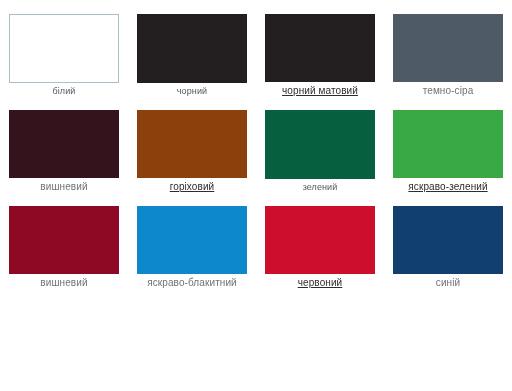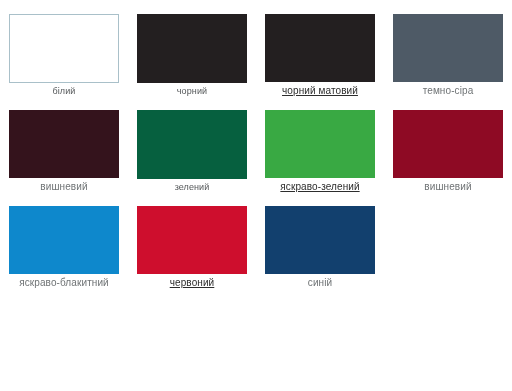--- a/index.html
+++ b/index.html
@@ -95,20 +95,24 @@
     </div>
     <div class="swatch-cell">
       <div class="swatch-chip" style="background-color: rgb(78, 90, 102);"></div>
       <div class="swatch-label label-sm">темно-сіра</div>
     </div>
     <div class="swatch-cell">
       <div class="swatch-chip" style="background-color: rgb(52, 19, 28);"></div>
       <div class="swatch-label label-sm">вишневий</div>
     </div>
     <div class="swatch-cell">
+      <div class="swatch-chip" style="background-color: rgb(140, 64, 12);"></div>
+      <div class="swatch-label label-lg">горіховий</div>
+    </div>
+    <div class="swatch-cell">
       <div class="swatch-chip" style="background-color: rgb(6, 96, 63);"></div>
       <div class="swatch-label label-md">зелений</div>
     </div>
     <div class="swatch-cell">
       <div class="swatch-chip" style="background-color: rgb(57, 169, 67);"></div>
       <div class="swatch-label label-lg">яскраво-зелений</div>
     </div>
     <div class="swatch-cell">
       <div class="swatch-chip" style="background-color: rgb(142, 10, 36);"></div>
       <div class="swatch-label label-sm">вишневий</div>

